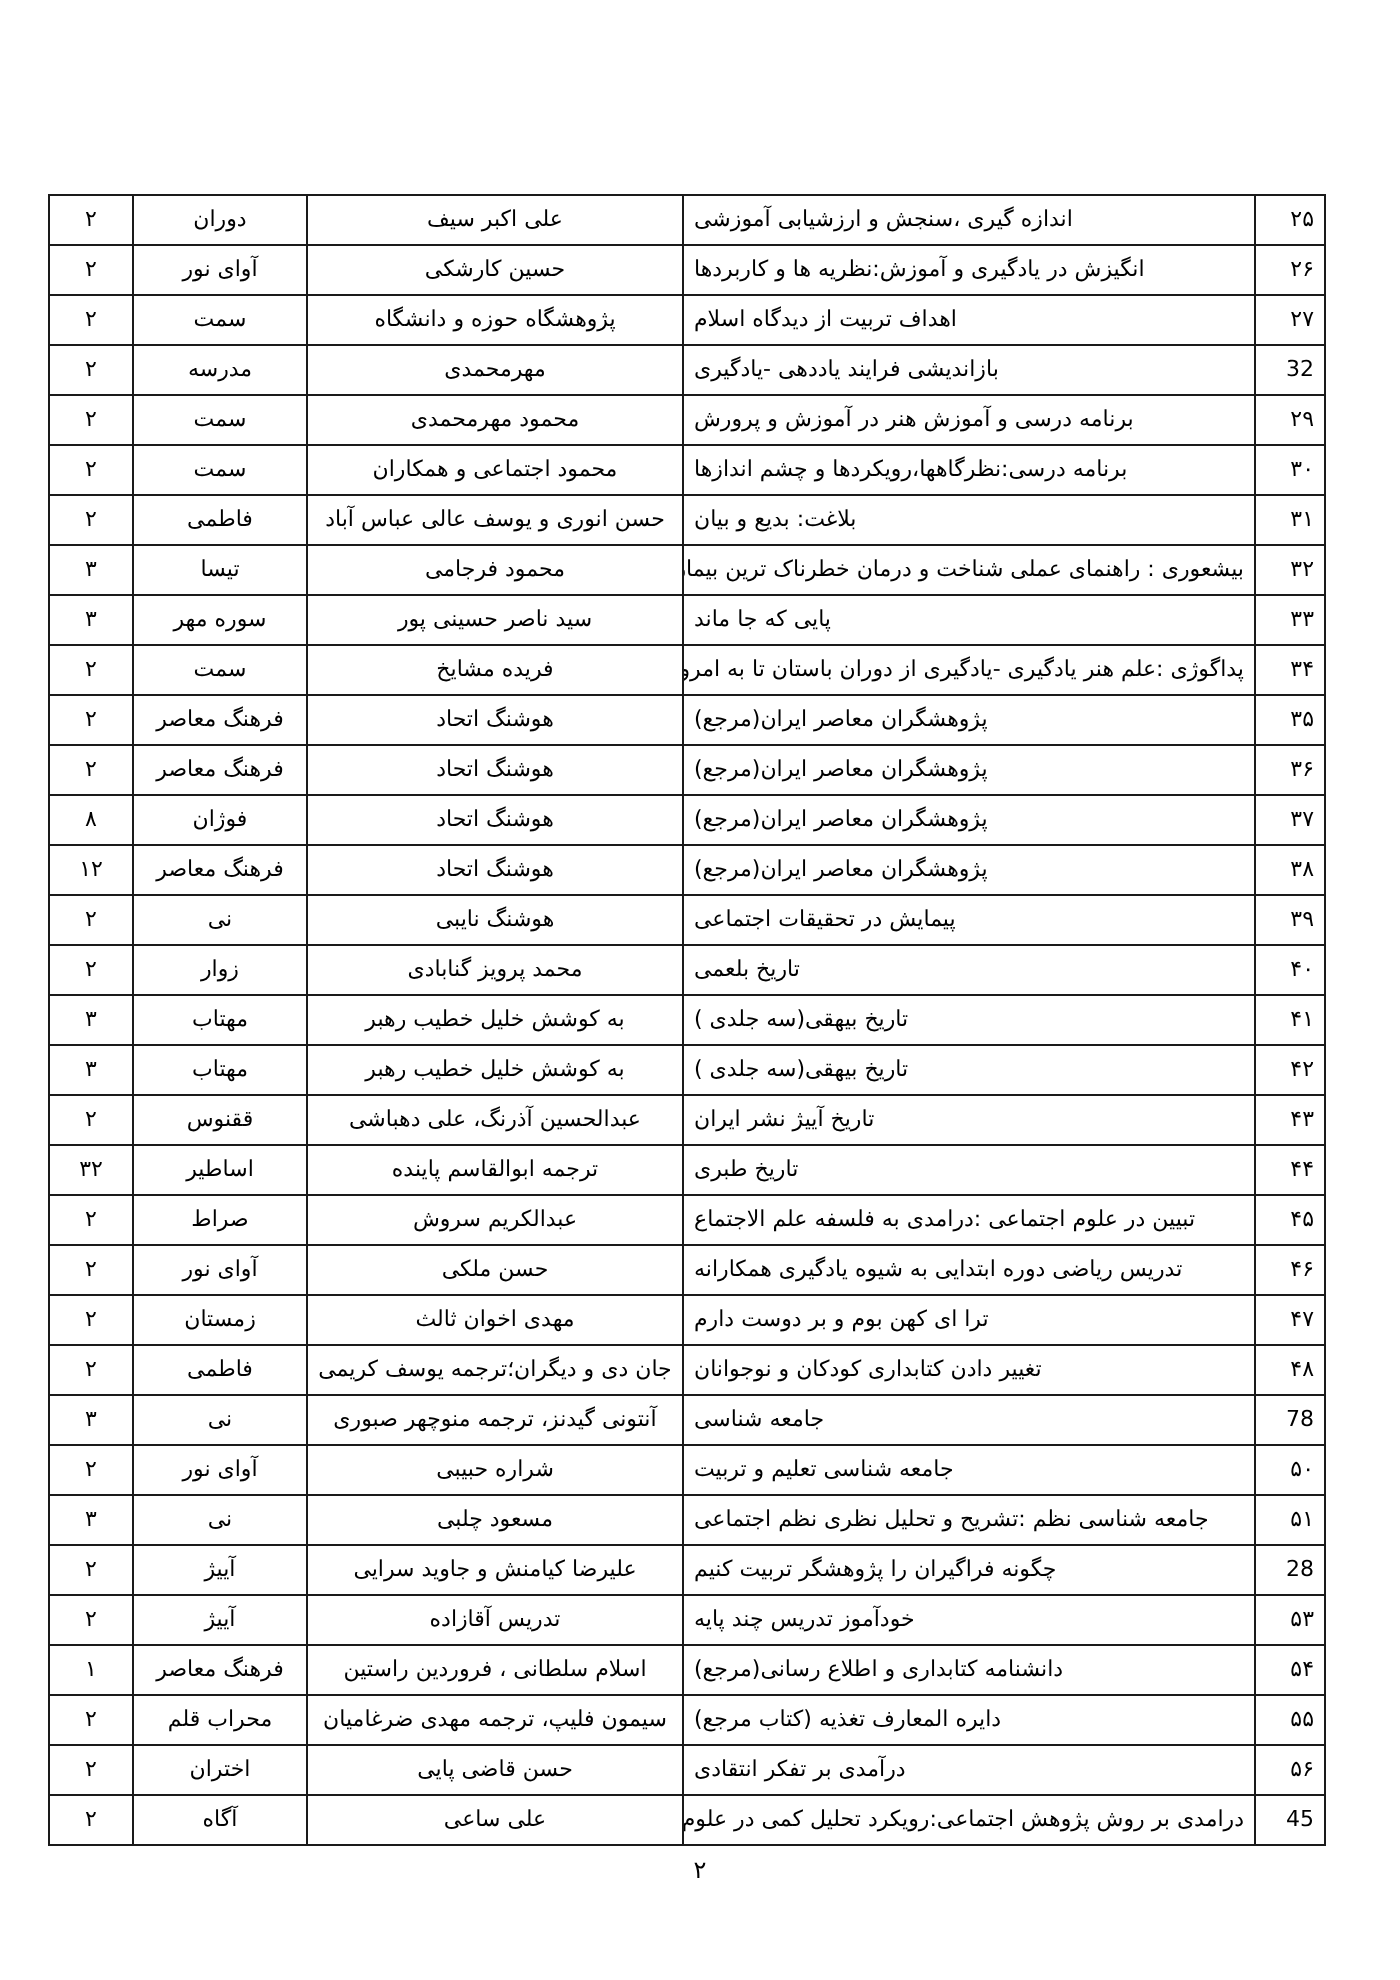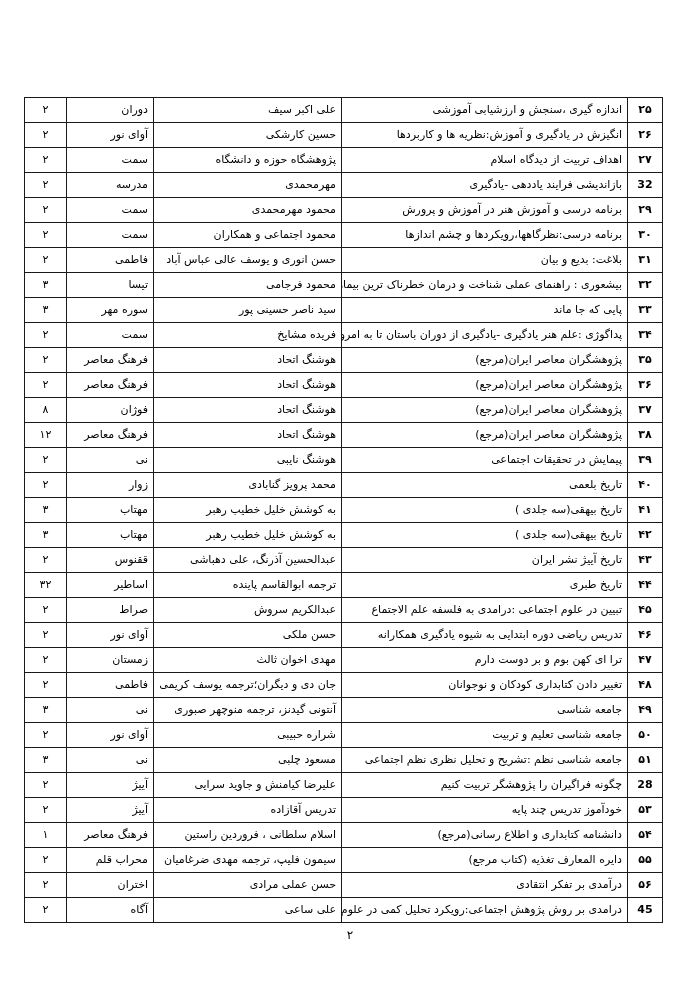--- a/index.html
+++ b/index.html
@@ -23,24 +23,24 @@
   table.book-table td {
     border:1px solid #1a1a1a;
     height:24px;
     padding:0 5px;
     font-size:11px;
     line-height:24px;
     vertical-align:middle;
     white-space:nowrap;
     overflow:hidden;
   }
-  td.c-no        { text-align:center; padding:0 2px;font-weight:bold; }
-  td.c-title     { text-align:right; }
-  td.c-author    { text-align:right; }
-  td.c-publisher { text-align:right;margin-top:16px; }
+  td.c-no        { text-align:right; padding:0 2px; }
+  td.c-title     { text-align:left; }
+  td.c-author    { text-align:center; }
+  td.c-publisher { text-align:center;margin-top:16px; }
   td.c-qty       { text-align:center; padding:0 2px; }
   td.sm { font-size:9.5px; }
   td.xs { font-size:8.5px; }
   .page-number {
     position:absolute;
     top:928px; left:0;
     width:100%;
     text-align:center;
     font-size:12px;
     direction:rtl;
@@ -221,21 +221,21 @@
     <td class="c-qty">۲</td>
   </tr>
         <tr>
     <td class="c-no">۴۸</td>
     <td class="c-title">تغییر دادن کتابداری کودکان و نوجوانان</td>
     <td class="c-author sm">جان دی و دیگران؛ترجمه یوسف کریمی</td>
     <td class="c-publisher">فاطمی</td>
     <td class="c-qty">۲</td>
   </tr>
         <tr>
-    <td class="c-no">۴۹</td>
+    <td class="c-no">78</td>
     <td class="c-title">جامعه شناسی</td>
     <td class="c-author sm">آنتونی گیدنز، ترجمه منوچهر صبوری</td>
     <td class="c-publisher">نی</td>
     <td class="c-qty">۳</td>
   </tr>
         <tr>
     <td class="c-no">۵۰</td>
     <td class="c-title">جامعه شناسی تعلیم و تربیت</td>
     <td class="c-author">شراره حبیبی</td>
     <td class="c-publisher">آوای نور</td>
@@ -272,21 +272,21 @@
         <tr>
     <td class="c-no">۵۵</td>
     <td class="c-title">دایره المعارف تغذیه (کتاب مرجع)</td>
     <td class="c-author sm">سیمون فلیپ، ترجمه مهدی ضرغامیان</td>
     <td class="c-publisher">محراب قلم</td>
     <td class="c-qty">۲</td>
   </tr>
         <tr>
     <td class="c-no">۵۶</td>
     <td class="c-title">درآمدی بر تفکر انتقادی</td>
-    <td class="c-author">حسن عملی مرادی</td>
+    <td class="c-author">حسن قاضی پایی</td>
     <td class="c-publisher">اختران</td>
     <td class="c-qty">۲</td>
   </tr>
         <tr>
     <td class="c-no">45</td>
     <td class="c-title xs">درامدی بر روش پژوهش اجتماعی:رویکرد تحلیل کمی در علوم اجتماعی</td>
     <td class="c-author">علی ساعی</td>
     <td class="c-publisher">آگاه</td>
     <td class="c-qty">۲</td>
   </tr>

